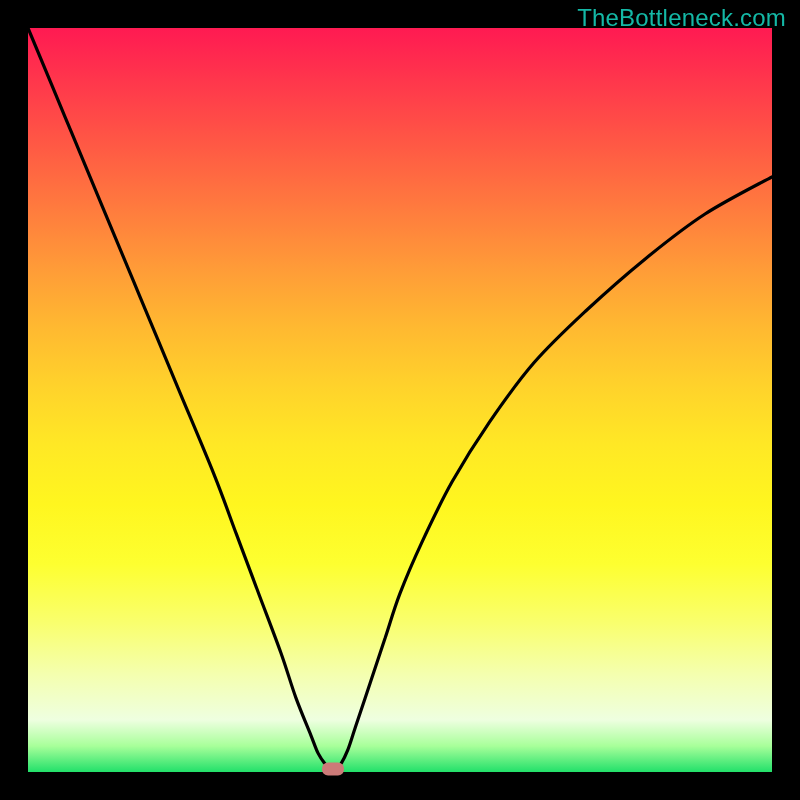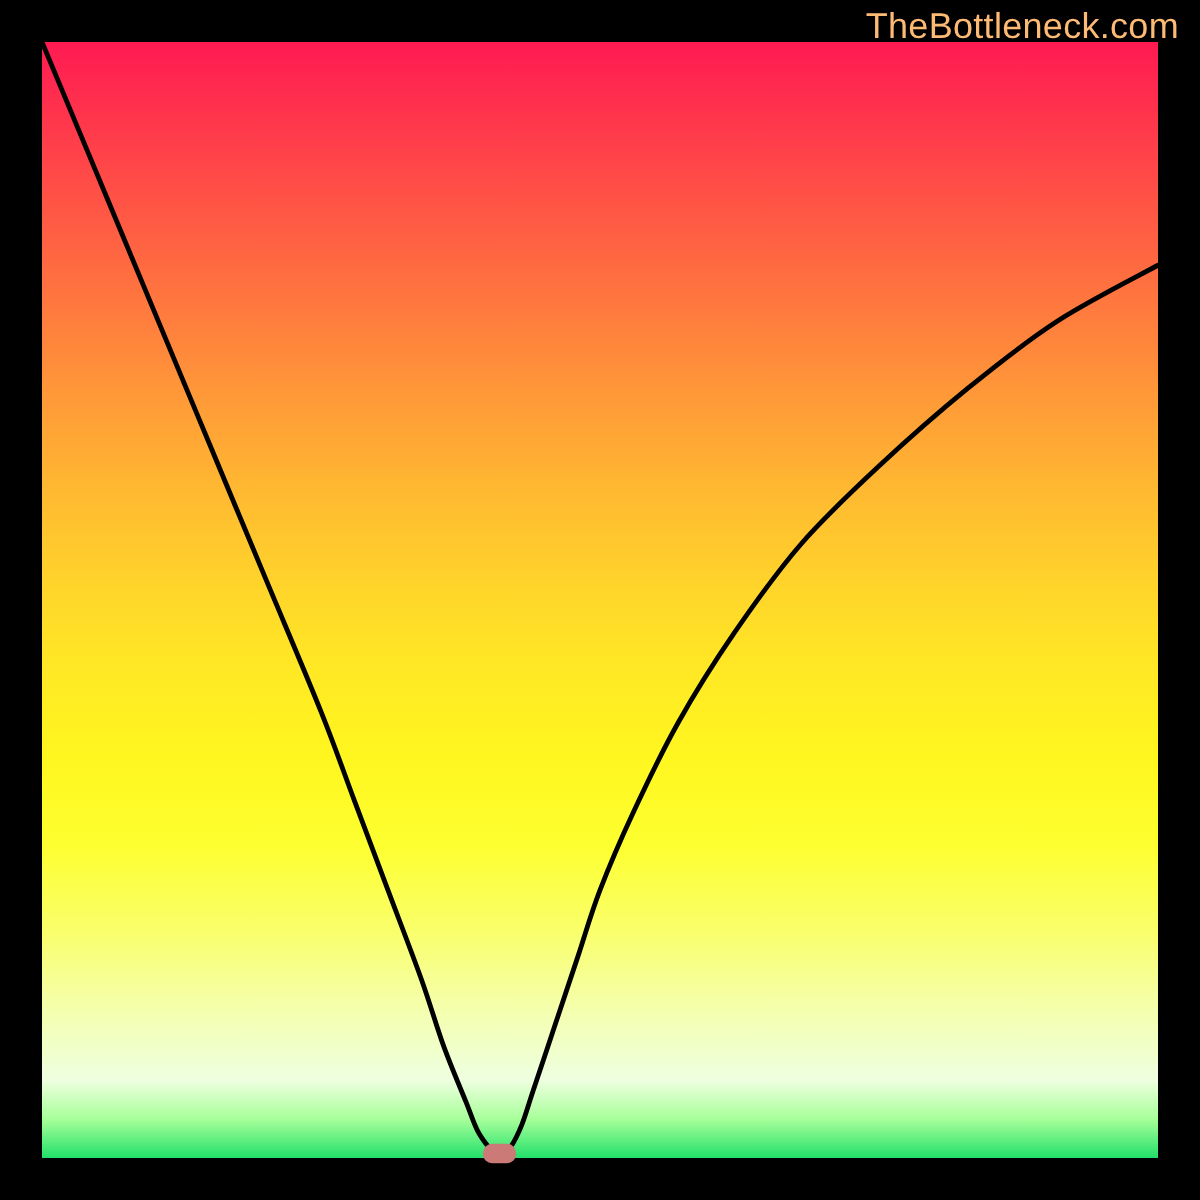--- a/index.html
+++ b/index.html
@@ -40,21 +40,21 @@
       #f4ffb0 87%,
       #eeffe0 93%,
       #a8ff9a 96.5%,
       #22e06a 100%
     );
   }
   .watermark {
     position: absolute;
     top: 4px;
     right: 14px;
-    color: #fdba74;
+    color: #14b8a6;
     font-size: 24px;
     font-weight: 500;
     letter-spacing: 0.2px;
     user-select: none;
   }
   svg.curve {
     position: absolute;
     left: 0;
     top: 0;
     width: 744px;

